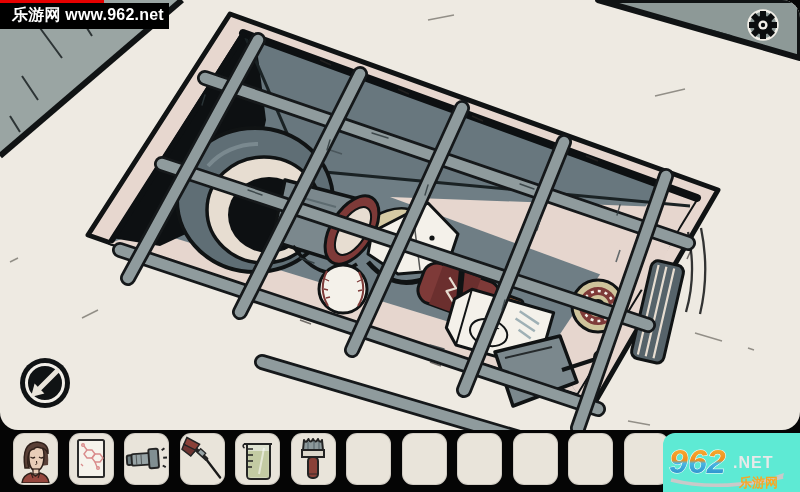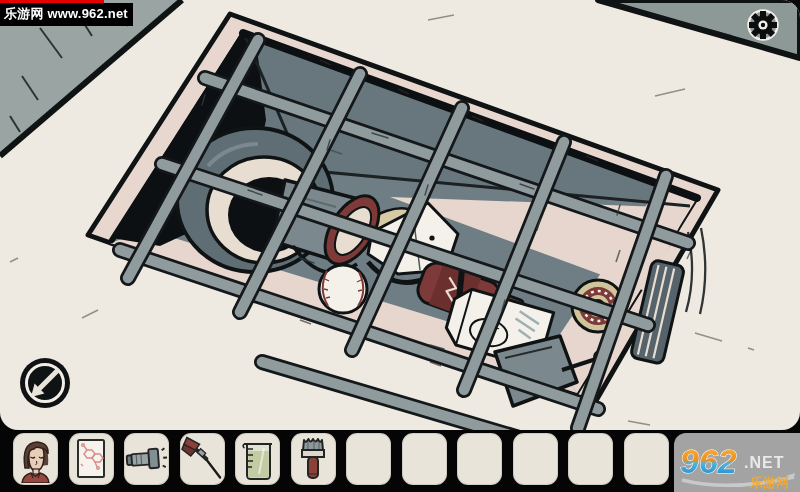--- a/index.html
+++ b/index.html
@@ -2,32 +2,32 @@
 <html><head>
 <meta charset="utf-8">
 <style>
   html,body{margin:0;padding:0;background:#060606;}
   body{width:800px;height:492px;position:relative;overflow:hidden;
        font-family:"Liberation Sans", sans-serif;}
   #scene-wrap{position:absolute;top:0;left:0;width:800px;height:430px;}
   
   #wm-top{position:absolute;top:0;left:0;z-index:30;}
   #wm-top .redbar{width:104px;height:3px;background:#e60000;}
-  #wm-top .blackbar{background:#000;color:#fff;font-size:13px;font-weight:bold;
-      padding:2px 5px 3px 4px;letter-spacing:0.2px;white-space:nowrap;}
+  #wm-top .blackbar{background:#000;color:#fff;font-size:16px;font-weight:bold;
+      padding:2px 5px 3px 12px;letter-spacing:0.2px;white-space:nowrap;}
   
   #inventory{position:absolute;left:0;top:430px;width:800px;height:62px;
       background:#050505;display:flex;align-items:flex-start;padding-top:3px;box-sizing:border-box;}
   .slot{width:45px;height:52px;background:#e9e4da;border-radius:11px;
       margin-left:10.5px;flex:0 0 auto;border:1px solid rgba(0,0,0,0.10);
       box-sizing:border-box;display:flex;align-items:center;justify-content:center;}
   .slot:first-child{margin-left:13px;}
   
-  #logo-badge{position:absolute;right:0;bottom:0;width:126px;height:59px;
-      background:#a3a3a3;border-top-left-radius:12px;z-index:31;}
+  #logo-badge{position:absolute;right:0;bottom:0;width:137px;height:59px;
+      background:#5eead4;border-top-left-radius:12px;z-index:31;}
   #logo-badge svg{display:block;}
 </style>
 </head>
 <body>
 
 <div id="scene-wrap">
 <svg width="800" height="430" viewBox="0 0 800 430">
   <defs>
     <clipPath id="sceneClip">
           <rect x="0" y="0" width="800" height="430" rx="18" ry="18"></rect>

